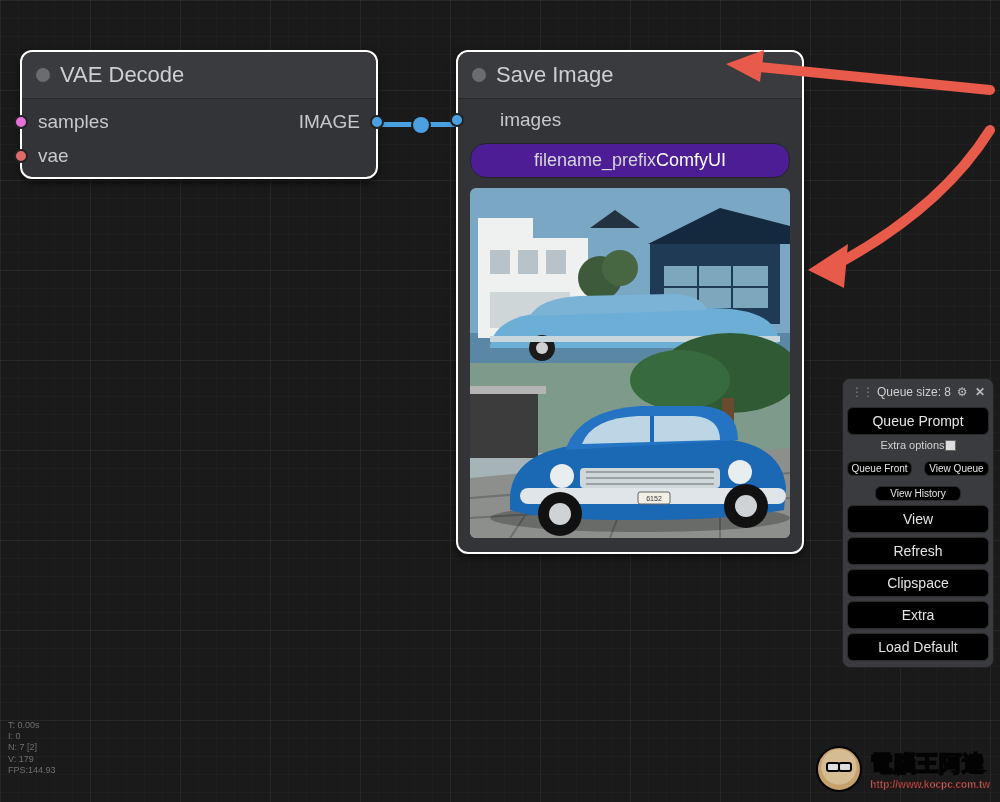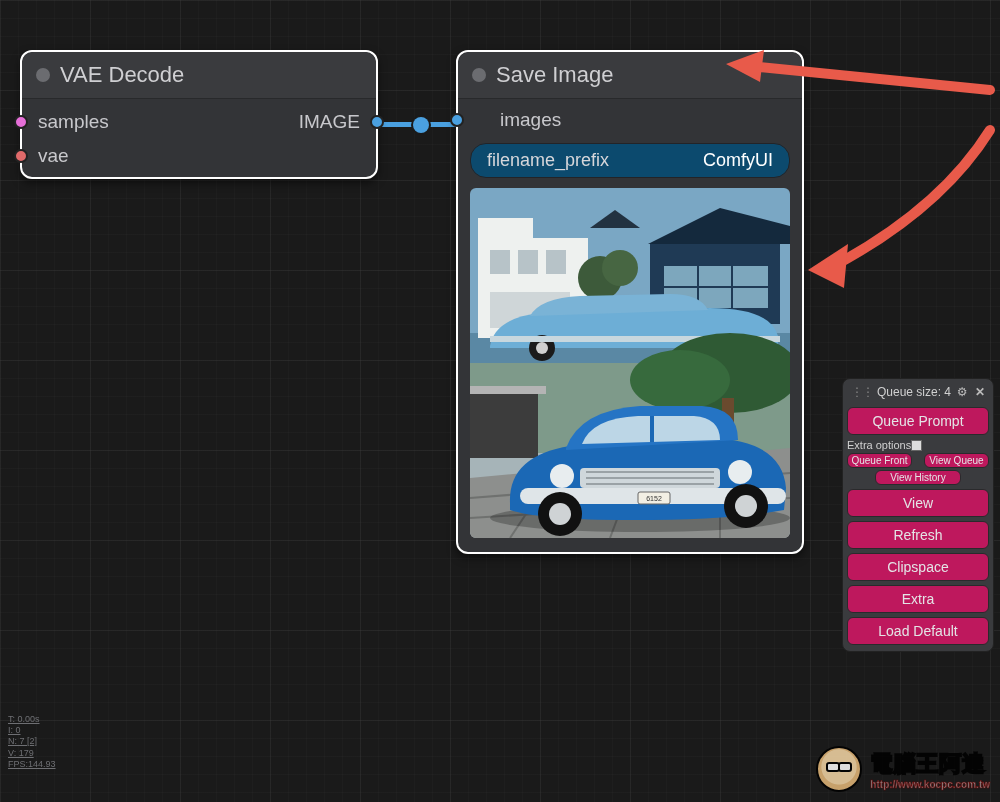--- a/index.html
+++ b/index.html
@@ -64,26 +64,26 @@
     flex-shrink: 0;
   }
   .port-pink { background: #e66fd8; }
   .port-red { background: #e06a6a; }
   .port-blue { background: #4aa0e0; }
   .port-left .port-dot { margin-left: -22px; margin-right: 10px; }
   .port-right .port-dot { margin-left: 10px; margin-right: -22px; }
 
   .widget {
     margin: 6px 12px 10px 12px;
-    background: #0c4a6e;
+    background: #4c1d95;
     border: 1px solid #232428;
     border-radius: 16px;
     padding: 6px 16px;
     display: flex;
-    justify-content: space-between;
+    justify-content: center;
     font-size: 18px;
     color: #d6d6da;
   }
   .widget .val { color: #fff; }
 
   .preview {
     margin: 0 12px 14px 12px;
     width: 320px;
     height: 350px;
     border-radius: 6px;
@@ -126,50 +126,49 @@
     padding: 2px 4px 4px 4px;
     font-size: 12px;
   }
   .panel-head .left { display:flex; align-items:center; gap:4px; }
   .grip { color:#888; letter-spacing:-1px; }
   .gear { cursor:pointer; color:#bbb; }
   .close { cursor:pointer; color:#bbb; margin-left:4px; font-weight:bold; }
   .btn, .btn-sm {
     display: block;
     width: 100%;
-    background: #be185d;
+    background: #000000;
     border: 1px solid #2a2a2c;
     border-radius: 6px;
     color: #e4e4e6;
     text-align: center;
     cursor: pointer;
   }
   .btn { padding: 5px 0; font-size: 14px; margin-top: 4px; }
   .btn-sm { padding: 1px 0; font-size: 10px; }
-  .btn-row { display:flex; gap:12px; margin-top:2px; }
+  .btn-row { display:flex; gap:12px; margin-top:10px; }
   .btn-row .btn-sm { flex:1; }
-  .extra { display:flex; justify-content:flex-start; align-items:center; margin:4px 0 2px; font-size:11px; }
+  .extra { display:flex; justify-content:center; align-items:center; margin:4px 0 2px; font-size:11px; }
   .chk { width:11px; height:11px; background:#ddd; border:1px solid #666; }
 
   
   .arrow {
     position: absolute;
     pointer-events: none;
   }
 
   
   .stats {
     position: absolute;
     left: 8px;
-    bottom: 32px;
+    bottom: 26px;
     font-size: 9px;
     line-height: 1.25;
     color: #6e6f73;
     white-space: pre;
-    text-decoration: underline;
   }
 
   
   .watermark {
     position: absolute;
     right: 10px;
     bottom: 10px;
     display: flex;
     align-items: center;
     gap: 8px;
@@ -325,21 +324,21 @@
 </svg>
 <svg class="arrow" style="left:800px; top:120px; width:200px; height:170px;">
   <path d="M190 10 Q140 90 30 148" stroke="#e85a4a" stroke-width="10" fill="none" stroke-linecap="round"></path>
   <polygon points="8,150 48,124 44,168" fill="#e85a4a"></polygon>
 </svg>
 
 <div class="panel">
   <div class="panel-head">
     <div class="left">
       <span class="grip">⋮⋮</span>
-      <span>Queue size: 4</span>
+      <span>Queue size: 8</span>
     </div>
     <div>
       <span class="gear">⚙</span>
       <span class="close">✕</span>
     </div>
   </div>
   <button class="btn">Queue Prompt</button>
   <div class="extra">
     <span>Extra options</span>
     <span class="chk"></span>

